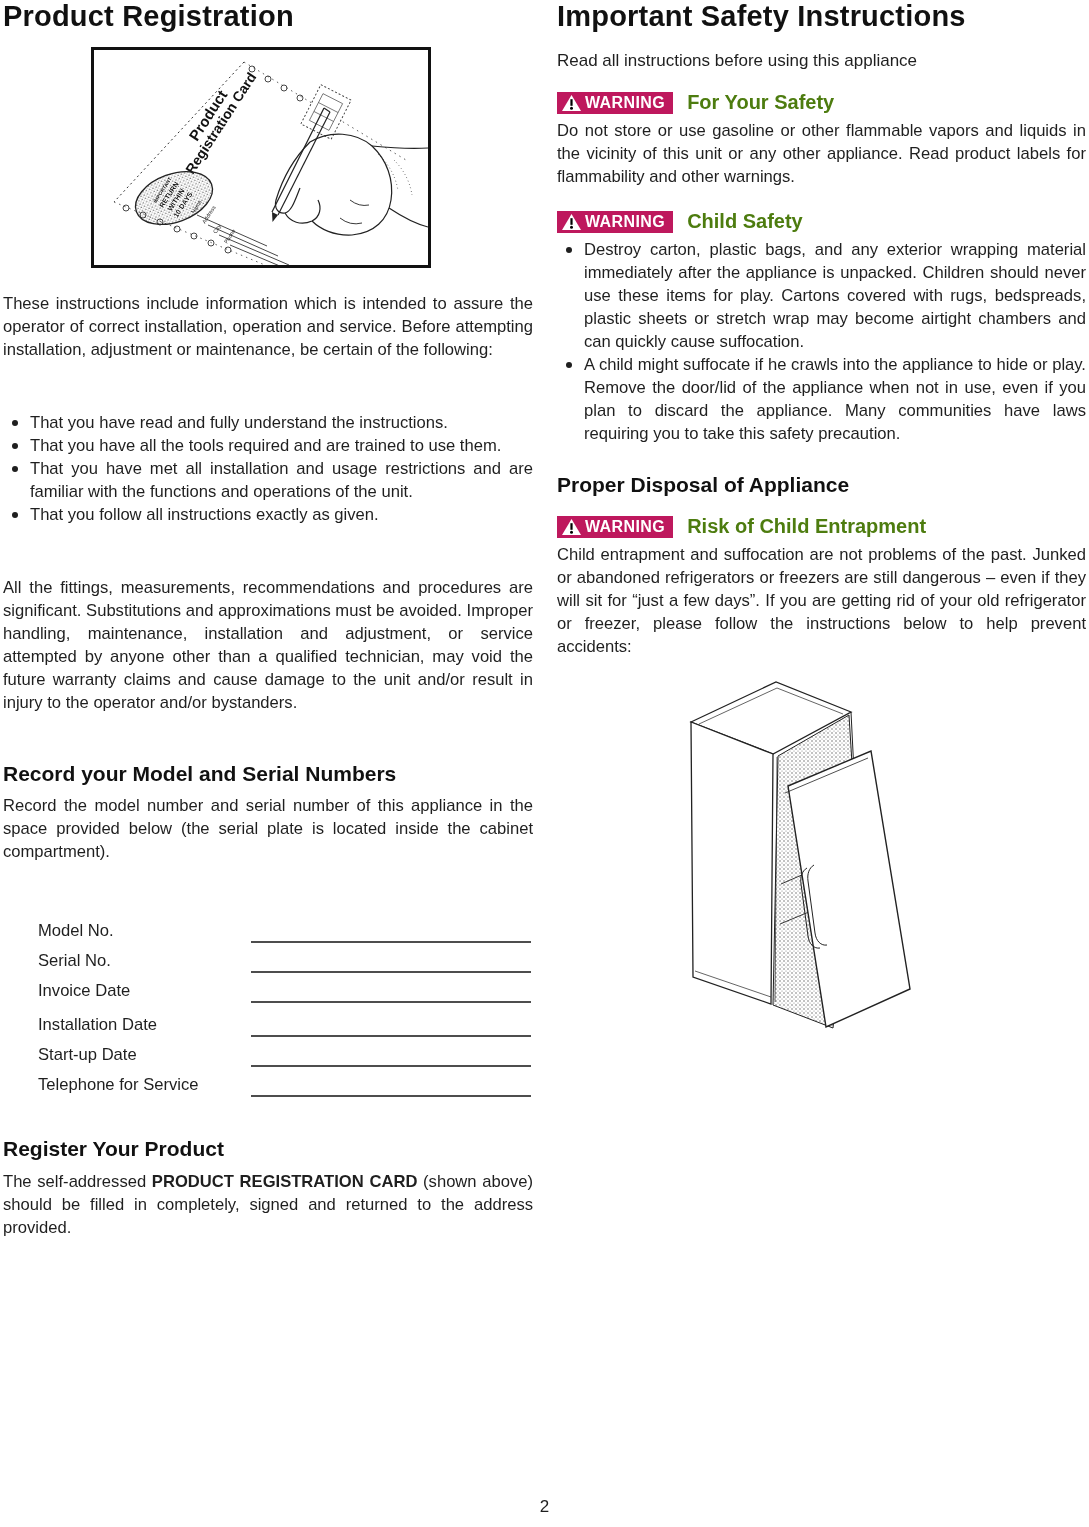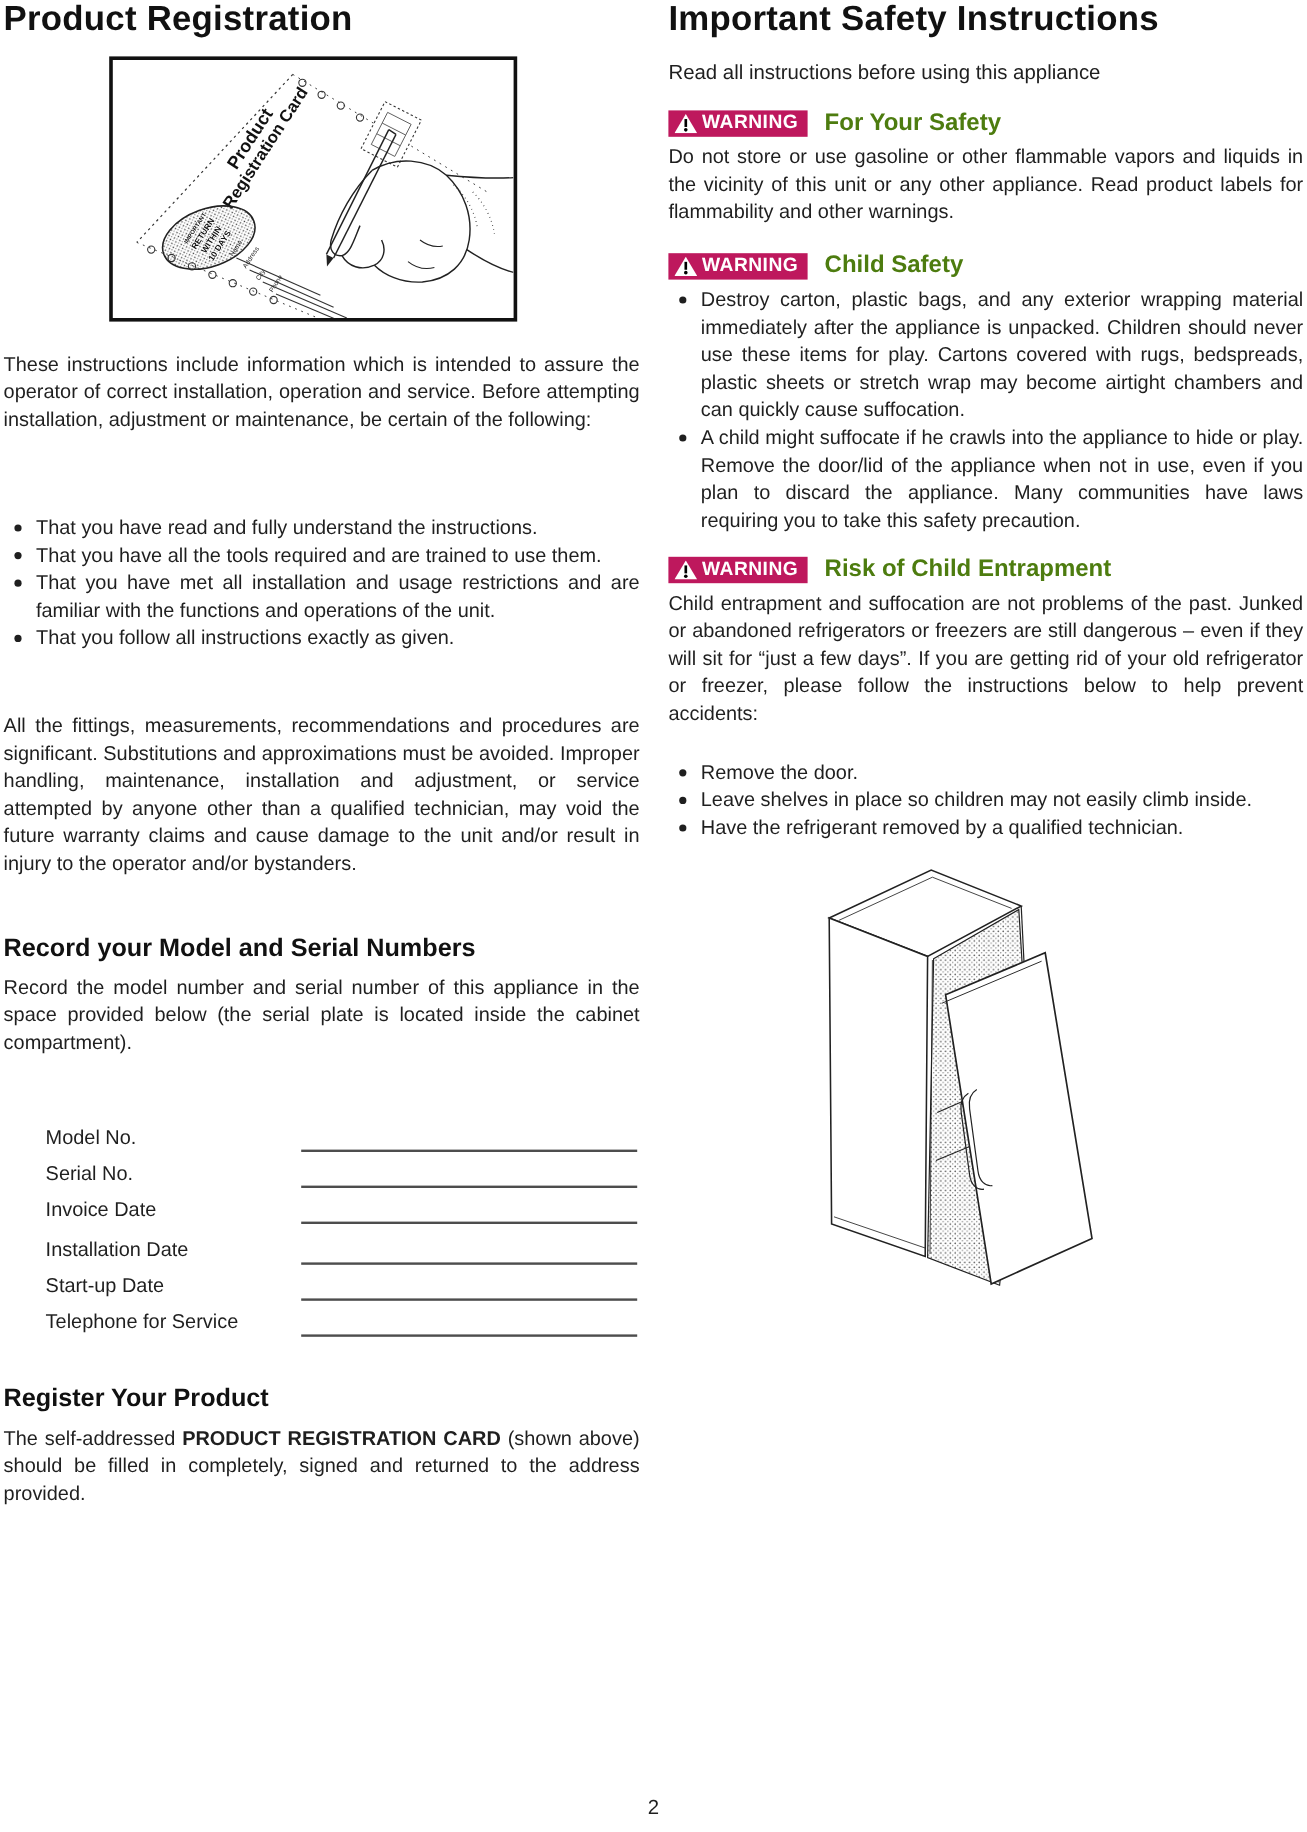--- a/index.html
+++ b/index.html
@@ -29,21 +29,21 @@
     content:""; position:absolute; left:9px; top:9px;
     width:6px; height:6px; border-radius:50%; background:#1f1f1f;
   }
 
   
   .fig-frame {
     margin:14px 0 0 88px; width:340px; height:221px;
     border:3px solid #111; background:#fff; overflow:hidden;
   }
   .intro-para   { margin-top:24px; }
-  .left-blist   { margin-top:67px; }
+  .left-blist   { margin-top:50px; }
   .fittings-para{ margin-top:50px; }
   .record-h     { margin-top:48px; }
   .record-para  { margin-top:8px; }
 
   .reg-form { margin-top:50px; padding-left:35px; }
   .form-row { display:flex; align-items:flex-end; height:30px; }
   .form-row.gap-above { margin-top:4px; }
   .form-label { width:213px; font-size:16.6px; color:#1f1f1f; padding-bottom:2px; }
   .form-line  { flex:1; height:22px; border-bottom:2px solid #4d4d4d; margin-right:2px; }
 
@@ -239,39 +239,35 @@
         </svg>
         <span>WARNING</span>
       </span>
       <span class="warn-heading">Child Safety</span>
     </div>
     <ul class="blist right-blist">
       <li class="bullet-item">Destroy carton, plastic bags, and any exterior wrapping material immediately after the appliance is unpacked. Children should never use these items for play. Cartons covered with rugs, bedspreads, plastic sheets or stretch wrap may become airtight chambers and can quickly cause suffocation.</li>
       <li class="bullet-item">A child might suffocate if he crawls into the appliance to hide or play. Remove the door/lid of the appliance when not in use, even if you plan to discard the appliance. Many communities have laws requiring you to take this safety precaution.</li>
     </ul>
 
+    <h2 class="doc-h2 disposal-h">Proper Disposal of Appliance</h2>
 
     <div class="warn-row r3">
       <span class="warn-badge">
         <svg width="19" height="16" viewBox="0 0 19 16">
           <polygon points="9.5,0 19,16 0,16" fill="#fff"></polygon>
           <rect x="8.4" y="4.2" width="2.2" height="6.6" fill="#000"></rect>
           <circle cx="9.5" cy="13.2" r="1.5" fill="#000"></circle>
         </svg>
         <span>WARNING</span>
       </span>
       <span class="warn-heading">Risk of Child Entrapment</span>
     </div>
     <p class="body warn-para">Child entrapment and suffocation are not problems of the past. Junked or abandoned refrigerators or freezers are still dangerous – even if they will sit for “just a few days”. If you are getting rid of your old refrigerator or freezer, please follow the instructions below to help prevent accidents:</p>
 
-    <ul class="blist disposal-blist">
-      <li class="bullet-item">Remove the door.</li>
-      <li class="bullet-item">Leave shelves in place so children may not easily climb inside.</li>
-      <li class="bullet-item">Have the refrigerant removed by a qualified technician.</li>
-    </ul>
 
     <div class="fridge-fig">
       <svg width="240" height="370" viewBox="0 0 240 370">
         <defs>
           <pattern id="fstip" width="4" height="4" patternUnits="userSpaceOnUse">
             <circle cx="1" cy="1" r="0.7" fill="#555"></circle>
             <circle cx="3" cy="3" r="0.55" fill="#777"></circle>
           </pattern>
         </defs>
 

